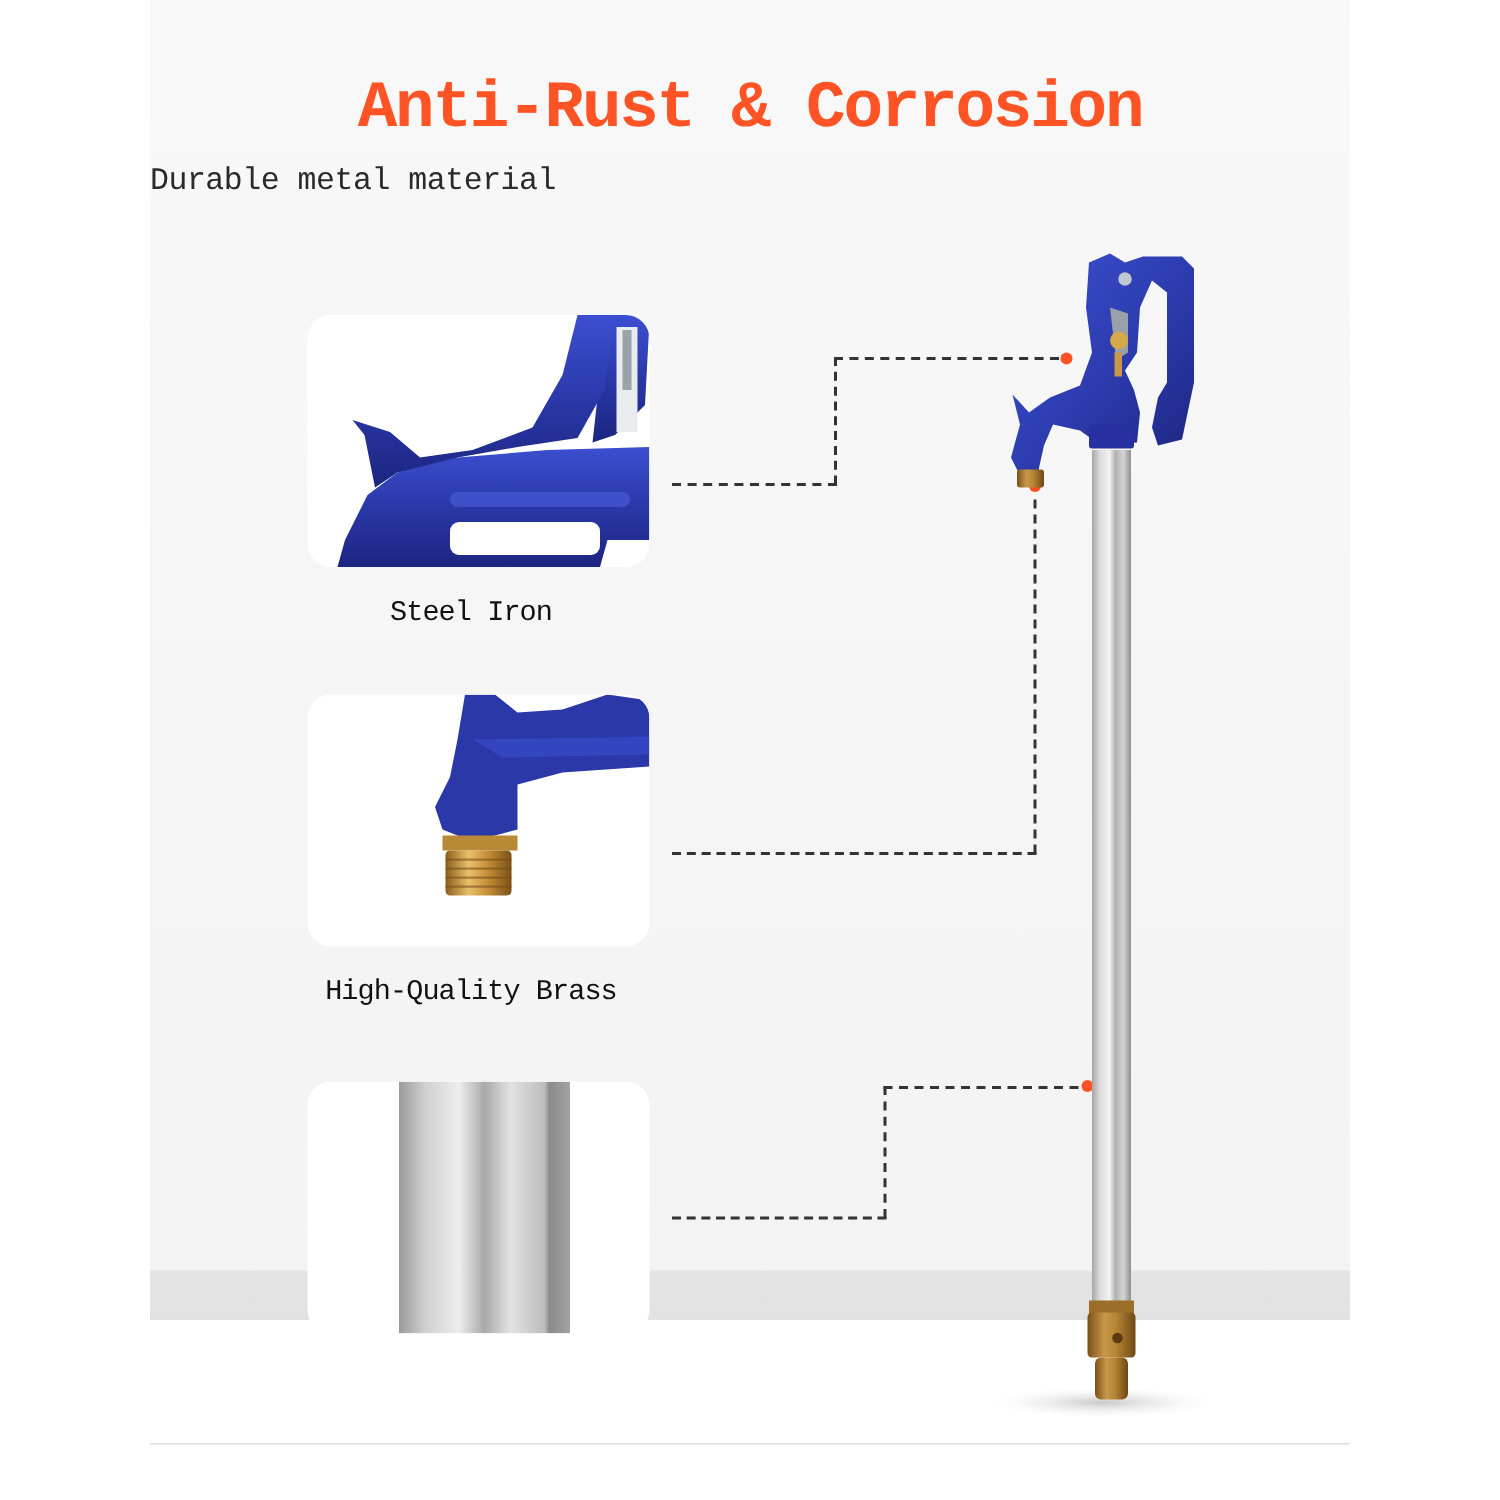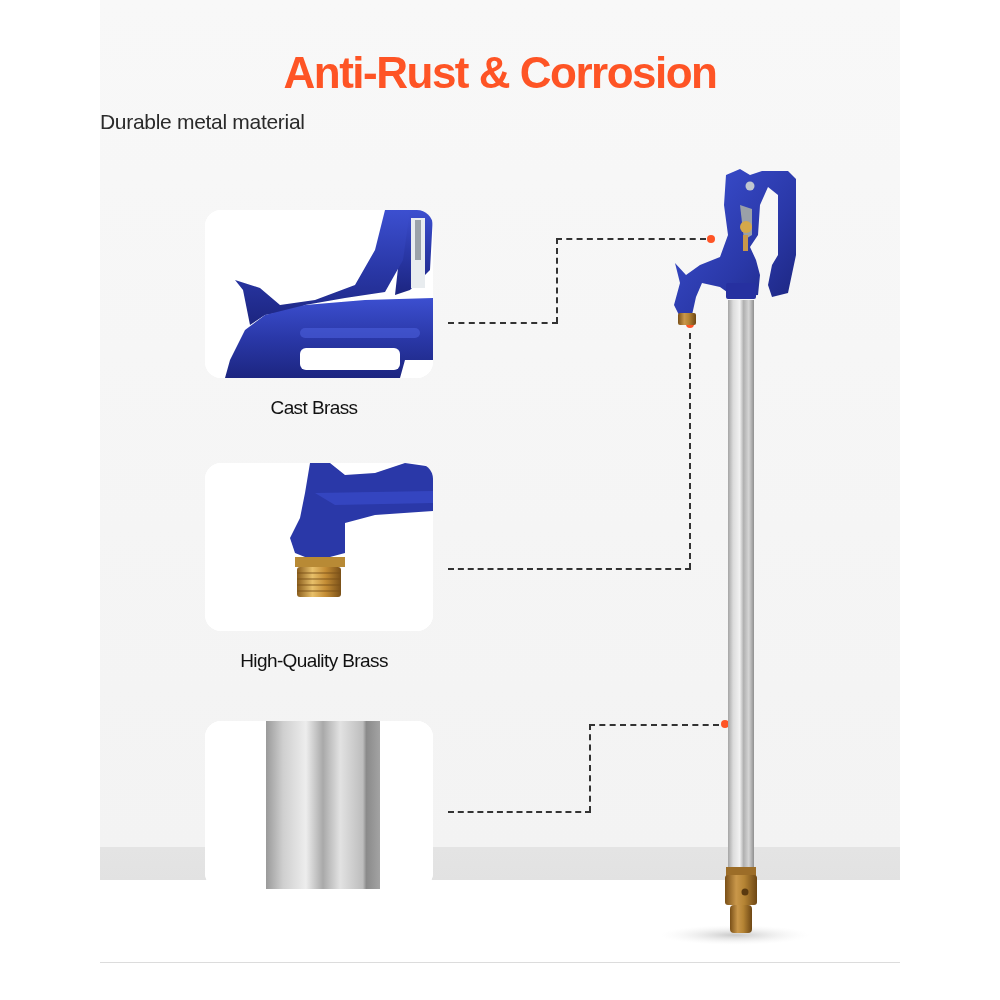--- a/index.html
+++ b/index.html
@@ -1,19 +1,19 @@
 <!DOCTYPE html>
 <html><head>
 <meta charset="utf-8">
 <style>
   html, body { margin:0; padding:0; background:#ffffff; }
   body { width:1000px; height:1000px; position:relative; overflow:hidden;
          font-family:"Liberation Sans", "DejaVu Sans", sans-serif; }
   .canvas { position:absolute; left:100px; top:0; width:800px; height:880px;
-            background:linear-gradient(#f8f8f8 0%, #f5f5f5 60%, #f3f3f3 96.2%, #e4e4e4 96.3%, #e2e2e2 100%); }
+            background:linear-gradient(#f8f8f8 0%, #f5f5f5 60%, #f3f3f3 96.2%, #e4e4e4 96.3%, #e2e2e2 100%);font-family:Liberation Mono, monospace; }
   .floor-line { position:absolute; left:0; right:0; top:962px; height:1px; background:#dcdcdc; }
   .title { position:absolute; left:0; right:0; top:48px; text-align:center;
            font-weight:700; font-size:44px; letter-spacing:-1.5px; color:#fe5425; }
   .subtitle { position:absolute; left:0; right:0; top:110px; text-align:left;
               font-size:21px; color:#2a2a2a; letter-spacing:-0.3px; }
   .card { position:absolute; left:105px; width:228px; height:168px; background:#ffffff;
           border-radius:16px; overflow:hidden; }
   .card-label { position:absolute; left:80px; width:268px; text-align:center; font-size:19px;
                 color:#111; letter-spacing:-0.6px; }
   .dash-h { position:absolute; height:0; border-top:2px dashed #333; }
@@ -42,21 +42,21 @@
       <rect x="0" y="0" width="228" height="168" fill="#ffffff"></rect>
       <path d="M190 0 L228 0 L228 4 L225 60 L205 80 L190 85 L195 40 Z" fill="url(#blueA)"></path>
       <path d="M180 0 L205 0 L198 50 L180 82 L140 88 L100 95 L90 100 L60 105 L45 115 L38 80 L30 70 L55 78 L75 95 L110 90 L150 75 L170 40 Z" fill="url(#blueA)"></path>
       <path d="M40 120 L60 105 L100 95 L160 90 L228 88 L228 150 L200 150 L195 168 L20 168 L25 150 Z" fill="url(#blueA)"></path>
       <rect x="95" y="118" width="120" height="10" rx="5" fill="#4e63e0" opacity="0.55"></rect>
       <rect x="95" y="138" width="100" height="22" rx="6" fill="#ffffff"></rect>
       <rect x="206" y="8" width="14" height="70" fill="#e8ecef"></rect>
       <rect x="210" y="10" width="6" height="40" fill="#9aa2aa"></rect>
     </svg>
   </div>
-  <div class="card-label" style="top:397px;">Cast Brass</div>
+  <div class="card-label" style="top:397px;">Steel Iron</div>
 
   <div class="card" style="top:463px;">
     <svg width="228" height="168" viewBox="0 0 228 168">
       <defs>
         <linearGradient id="brassG" x1="0" y1="0" x2="1" y2="0">
           <stop offset="0" stop-color="#8a5d1c"></stop>
             <stop offset="0.35" stop-color="#e8c06a"></stop>
             <stop offset="0.65" stop-color="#c48d35"></stop>
             <stop offset="1" stop-color="#7a5018"></stop>
         </linearGradient>

